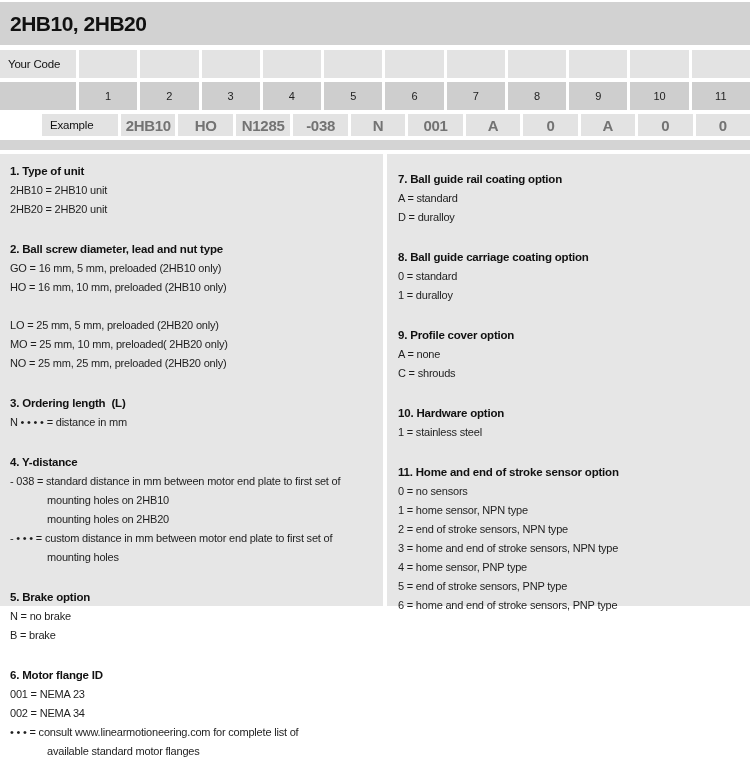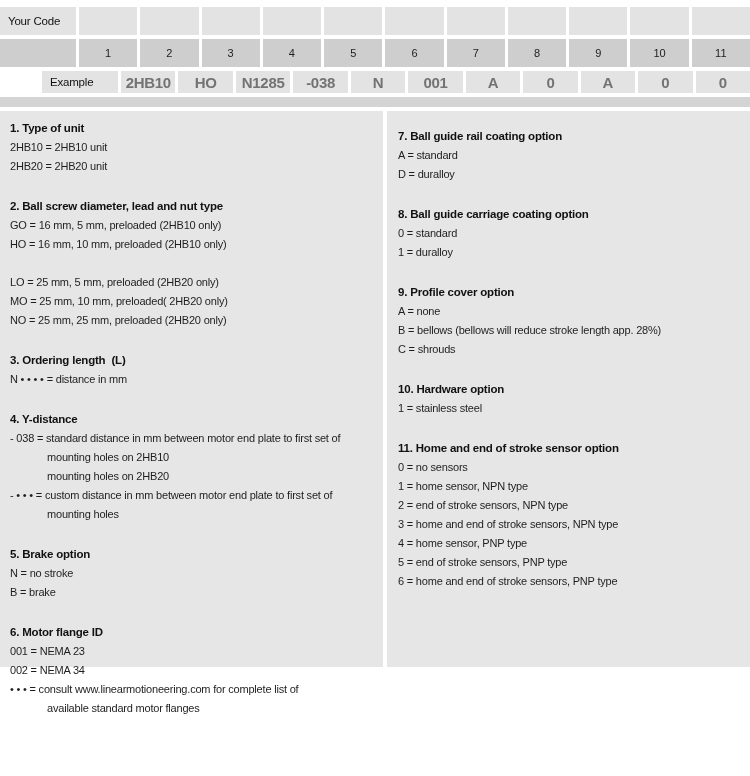--- a/index.html
+++ b/index.html
@@ -37,41 +37,44 @@
   .row-example .cell {
     background:#e3e3e3; font-size:15px; font-weight:bold;
     color:#737373; letter-spacing:-0.3px;
   }
   .row-example { height:22px;padding-left:42px; }
 
   
   .separator { height:10px; background:#d4d4d4; margin-bottom:4px; }
 
   
-  .panels { display:flex; gap:4px; height:556px; }
+  .panels { display:flex; gap:4px; height:452px; }
   .panel { background:#e6e6e6; height:100%; }
   .panel.left  { flex:0 0 383px; padding:8px 6px 0 10px; }
   .panel.right { flex:1; padding:16px 6px 0 11px; }
 
   .section + .section { margin-top:21px; }
   .sec-title {
     font-size:11.5px; font-weight:bold; line-height:19px; height:19px;
     letter-spacing:-0.2px; white-space:pre; color:#111;
   }
   .sec-line {
     font-size:11px; line-height:19px; height:19px;
     letter-spacing:-0.2px; white-space:pre; color:#1e1e1e;
   }
   .sec-line.indent { padding-left:37px; }
 </style>
 </head>
 <body>
 
 <div class="page">
 
+  <header class="title-bar">
+    <h1>2HB10, 2HB20</h1>
+  </header>
 
   <div class="code-table">
 
     <div class="trow row-yourcode">
       <div class="label-cell">Your Code</div>
       <div class="cells" id="yourcode-cells">
           <div class="cell"></div>
           <div class="cell"></div>
           <div class="cell"></div>
           <div class="cell"></div>
@@ -146,21 +149,21 @@
         <div class="section">
           <div class="sec-title">4. Y-distance</div>
           <div class="sec-line">- 038 = standard distance in mm between motor end plate to first set of</div>
           <div class="sec-line indent">mounting holes on 2HB10</div>
           <div class="sec-line indent">mounting holes on 2HB20</div>
           <div class="sec-line">- • • • = custom distance in mm between motor end plate to first set of</div>
           <div class="sec-line indent">mounting holes</div>
         </div>
         <div class="section">
           <div class="sec-title">5. Brake option</div>
-          <div class="sec-line">N = no stroke</div>
+          <div class="sec-line">N = no brake</div>
           <div class="sec-line">B = brake</div>
         </div>
         <div class="section">
           <div class="sec-title">6. Motor flange ID</div>
           <div class="sec-line">001 = NEMA 23</div>
           <div class="sec-line">002 = NEMA 34</div>
           <div class="sec-line">• • • = consult www.linearmotioneering.com for complete list of</div>
           <div class="sec-line indent">available standard motor flanges</div>
         </div>
       </section>
@@ -171,21 +174,20 @@
           <div class="sec-line">D = duralloy</div>
         </div>
         <div class="section">
           <div class="sec-title">8. Ball guide carriage coating option</div>
           <div class="sec-line">0 = standard</div>
           <div class="sec-line">1 = duralloy</div>
         </div>
         <div class="section">
           <div class="sec-title">9. Profile cover option</div>
           <div class="sec-line">A = none</div>
-          <div class="sec-line">B = bellows (bellows will reduce stroke length app. 28%)</div>
           <div class="sec-line">C = shrouds</div>
         </div>
         <div class="section">
           <div class="sec-title">10. Hardware option</div>
           <div class="sec-line">1 = stainless steel</div>
         </div>
         <div class="section">
           <div class="sec-title">11. Home and end of stroke sensor option</div>
           <div class="sec-line">0 = no sensors</div>
           <div class="sec-line">1 = home sensor, NPN type</div>

